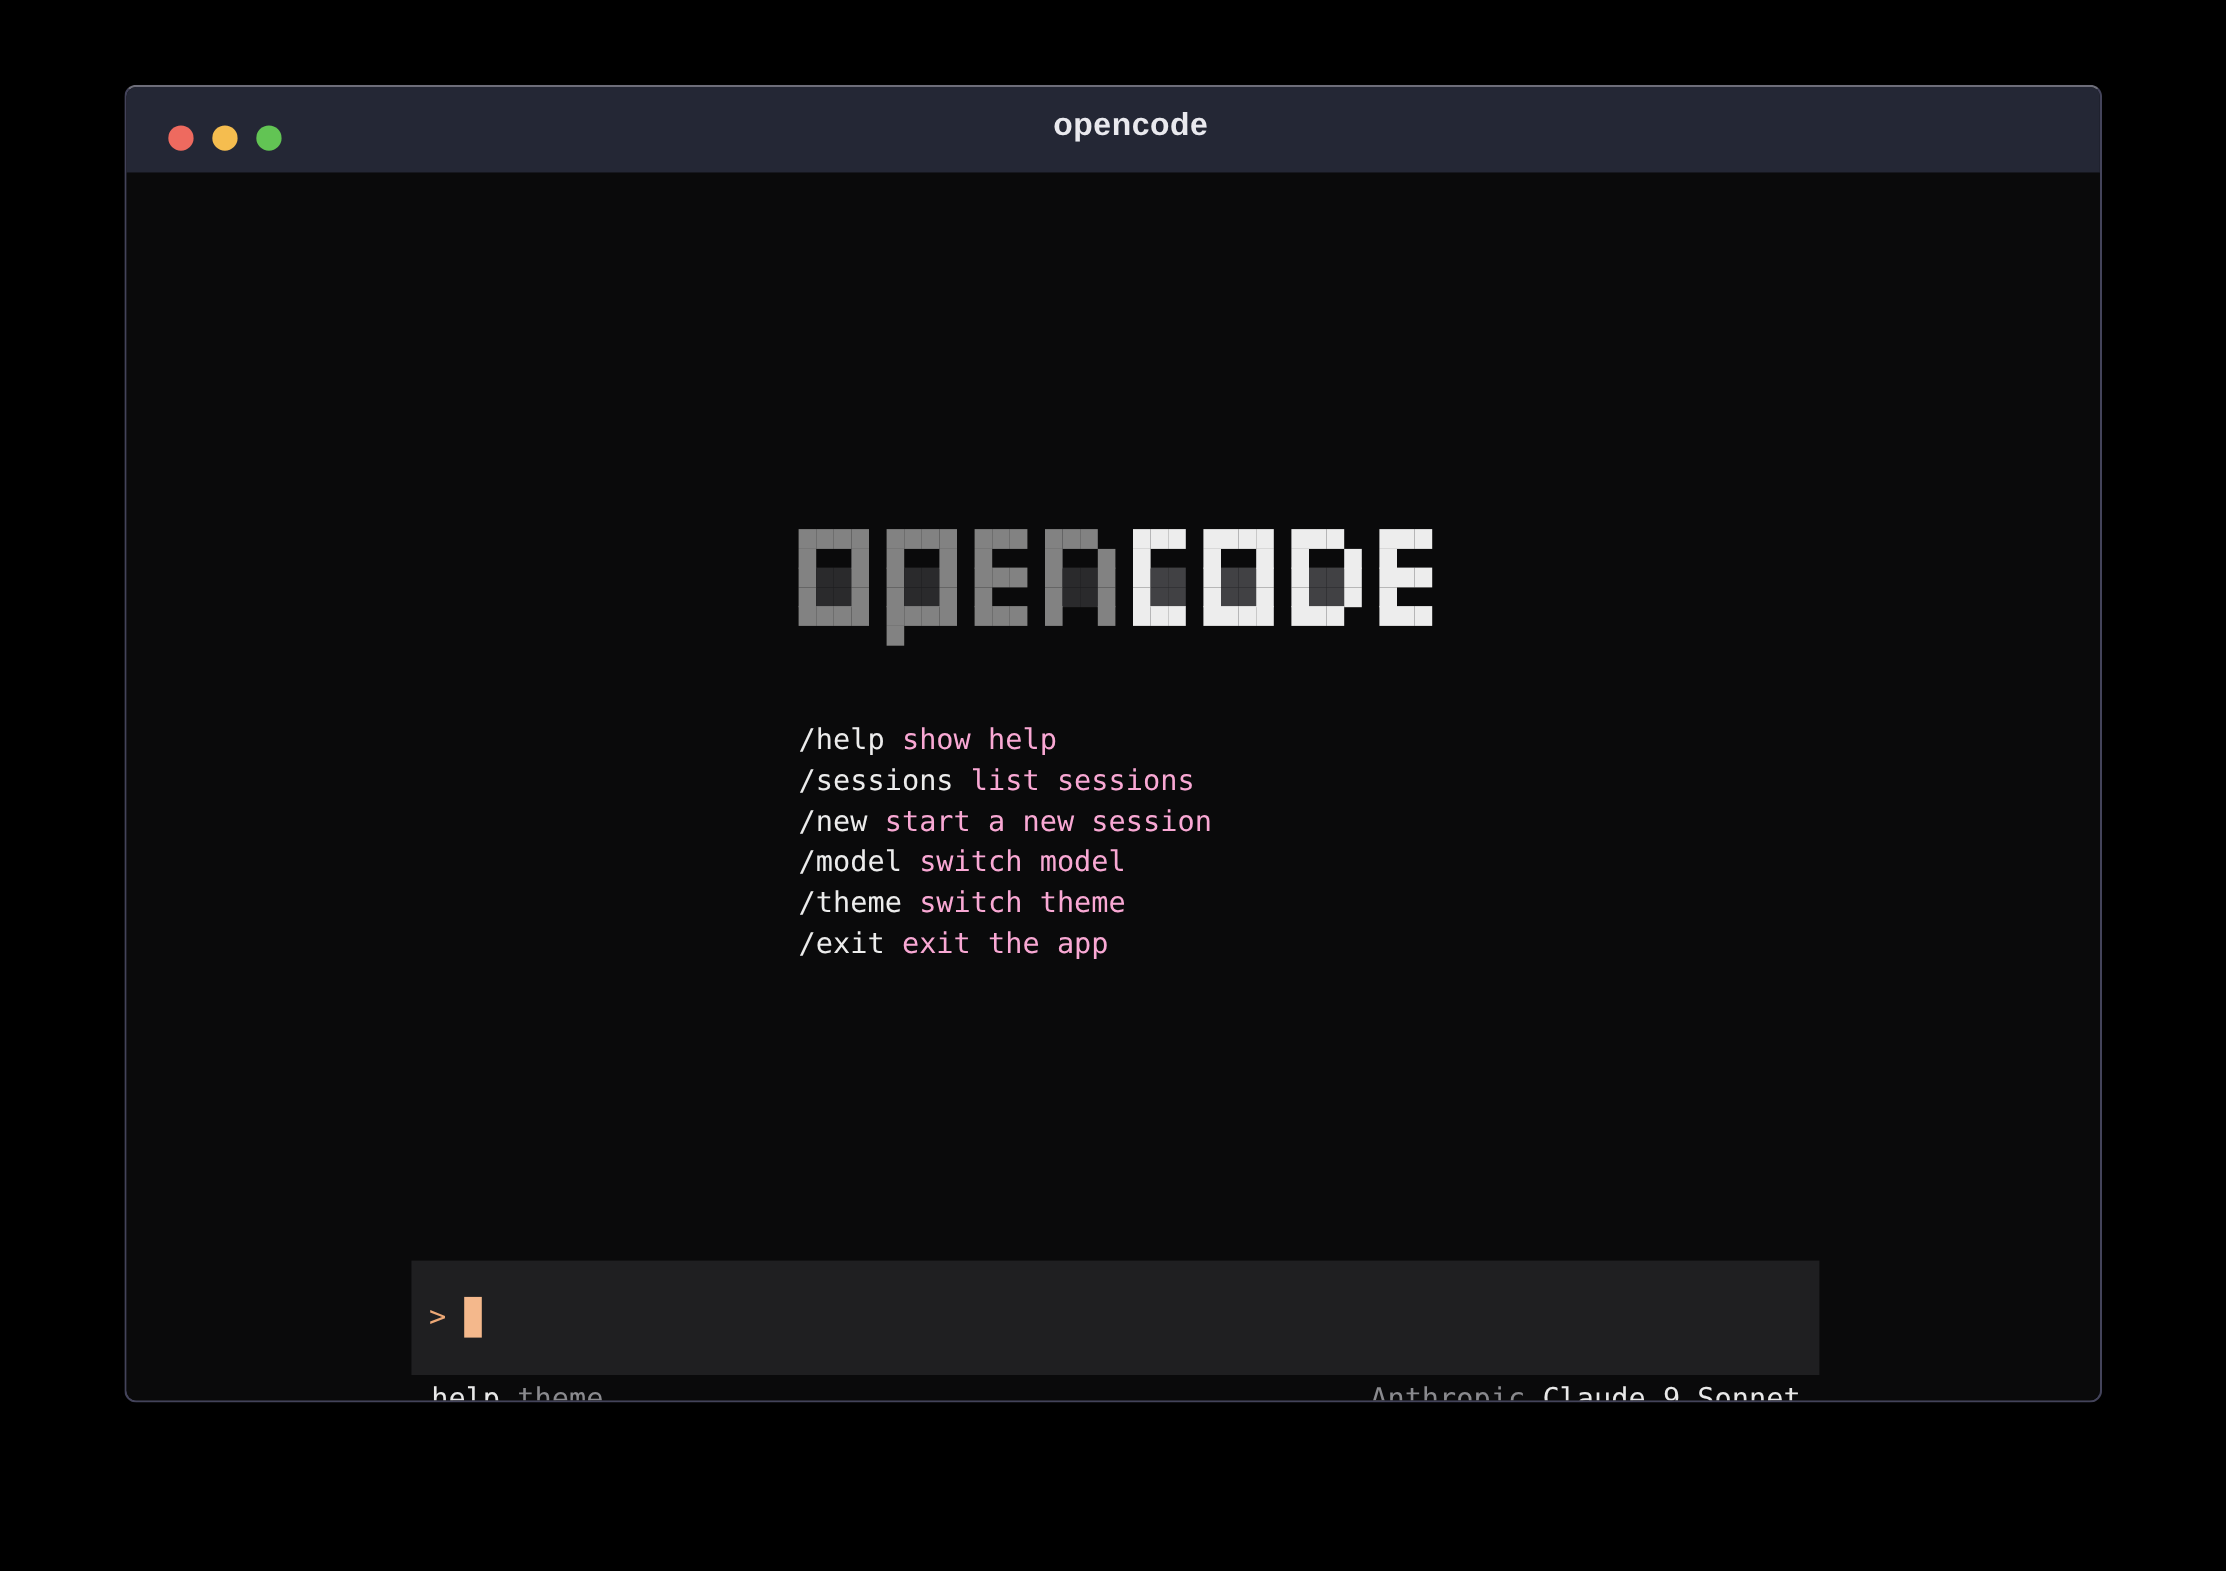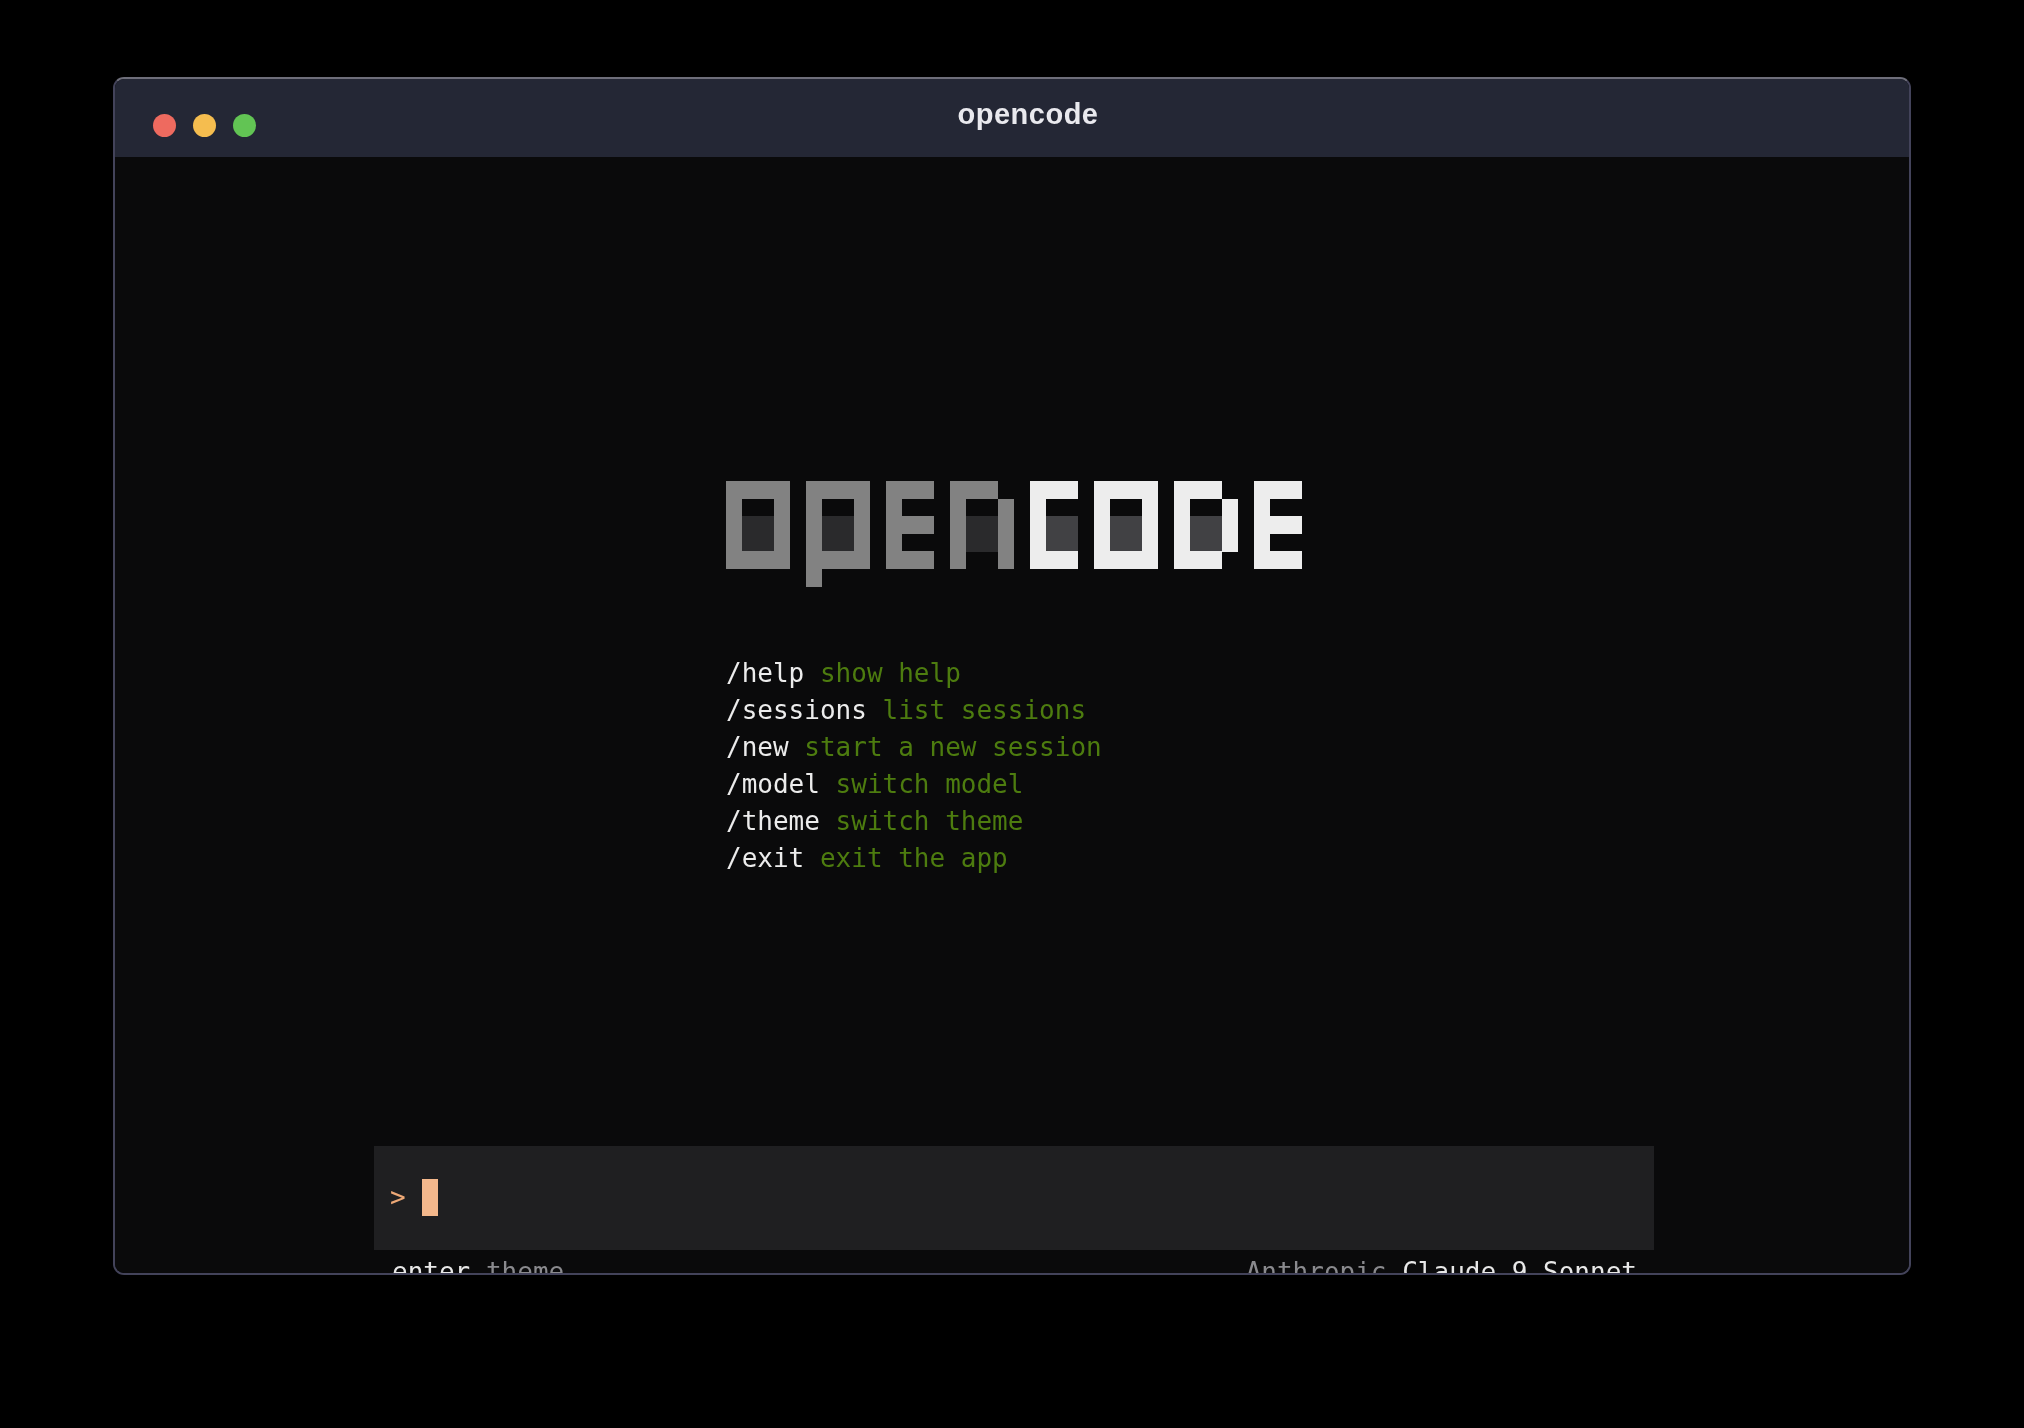--- a/index.html
+++ b/index.html
@@ -31,21 +31,21 @@
   #logo { position: absolute; left: 611px; top: 324px; height: 123px; }
   .glyph { position: absolute; top: 0; }
   .cell { position: absolute; }
   #version {
     position: absolute; left: 611px; top: 430px; width: 576px;
     text-align: right; font-size: 26px; line-height: 37px; color: #8b8b8e;
   }
   
   #command-list { position: absolute; left: 611px; top: 498px; font-size: 26px; line-height: 37px; white-space: pre; }
   .cmd-name { color: #ececec; }
-  .cmd-desc { color: #4d7c0f; }
+  .cmd-desc { color: #f9a8d4; }
   
   #input-box {
     position: absolute; left: 259px; top: 989px; width: 1280px; height: 104px;
     background: #1f1f21;
   }
   #input-line { position: absolute; left: 16px; top: 33px; height: 37px; line-height: 37px; font-size: 26px; }
   #prompt-char { color: #eda876; }
   #cursor-block {
     position: absolute; left: 48px; top: 33px; width: 16px; height: 37px;
     background: #f4b88c;
@@ -219,19 +219,19 @@
       <div id="command-list"><div><span class="cmd-name">/help</span><span class="cmd-desc"> show help</span></div><div><span class="cmd-name">/sessions</span><span class="cmd-desc"> list sessions</span></div><div><span class="cmd-name">/new</span><span class="cmd-desc"> start a new session</span></div><div><span class="cmd-name">/model</span><span class="cmd-desc"> switch model</span></div><div><span class="cmd-name">/theme</span><span class="cmd-desc"> switch theme</span></div><div><span class="cmd-name">/exit</span><span class="cmd-desc"> exit the app</span></div></div>
 
       <div id="input-box">
         <div id="input-line">
           <span id="prompt-char">&gt;</span>
         </div>
         <div id="cursor-block"></div>
       </div>
 
       <div id="status-bar">
-        <span id="keybind-hint"><span class="fg-white">enter</span><span class="fg-gray"> </span><span class="fg-gray">theme</span></span>
+        <span id="keybind-hint"><span class="fg-white">help</span><span class="fg-gray"> </span><span class="fg-gray">theme</span></span>
         <span id="model-status"><span class="fg-gray">Anthropic </span><span class="fg-white">Claude 9 Sonnet</span></span>
       </div>
 
     </div>
   </div>
 </div>
 
 </body></html>

